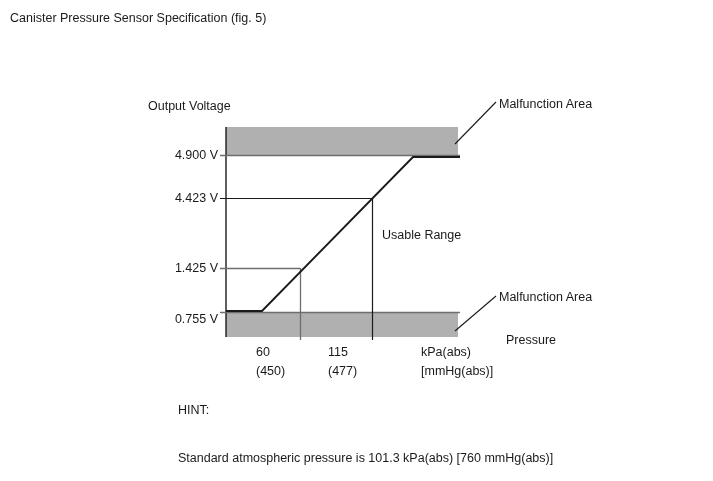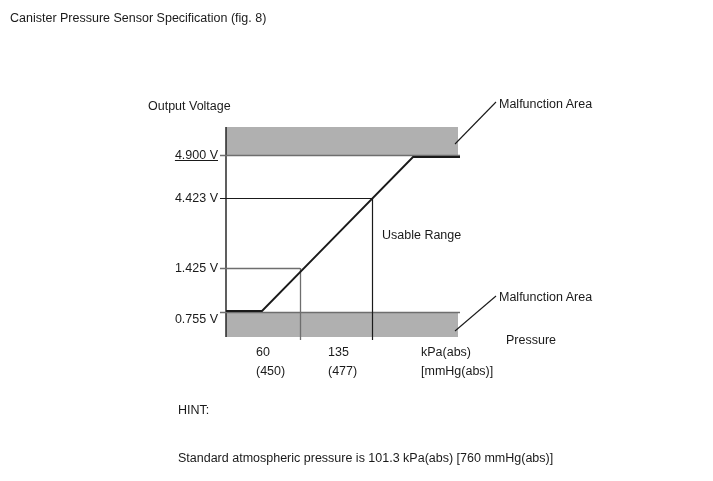--- a/index.html
+++ b/index.html
@@ -82,25 +82,25 @@
   }
   #chart-svg {
     position: absolute;
     left: 0;
     top: 0;
   }
 </style>
 </head>
 <body>
 
-<div class="doc-title">Canister Pressure Sensor Specification (fig. 8)</div>
+<div class="doc-title">Canister Pressure Sensor Specification (fig. 5)</div>
 
 <div class="y-axis-title">Output Voltage</div>
 
-<div class="y-tick-label" style="left:132px; top:148px;text-decoration:underline;">4.900 V</div>
+<div class="y-tick-label" style="left:132px; top:148px;">4.900 V</div>
 <div class="y-tick-label" style="left:132px; top:191px;">4.423 V</div>
 <div class="y-tick-label" style="left:132px; top:261px;">1.425 V</div>
 <div class="y-tick-label" style="left:132px; top:312px;">0.755 V</div>
 
 <svg id="chart-svg" width="713" height="481">
 
   <rect x="226" y="127" width="232" height="28" fill="#b0b0b0"></rect>
 
   <rect x="226" y="313" width="232" height="24" fill="#b0b0b0"></rect>
 
@@ -121,21 +121,21 @@
   <polyline points="226,311 262,311 413,157 460,157" fill="none" stroke="#1a1a1a" stroke-width="1.9" stroke-linejoin="miter"></polyline>
 
   <line x1="455" y1="144" x2="496" y2="102" stroke="#1a1a1a" stroke-width="1.1"></line>
 
   <line x1="455" y1="331" x2="496" y2="296" stroke="#1a1a1a" stroke-width="1.1"></line>
 </svg>
 
 <div class="x-tick-label" style="left:256px; top:345px;">60</div>
 <div class="x-tick-label" style="left:256px; top:364px;">(450)</div>
 
-<div class="x-tick-label" style="left:328px; top:345px;">135</div>
+<div class="x-tick-label" style="left:328px; top:345px;">115</div>
 <div class="x-tick-label" style="left:328px; top:364px;">(477)</div>
 
 <div class="x-unit-label" style="left:421px; top:345px;">kPa(abs)</div>
 <div class="x-unit-label" style="left:421px; top:364px;">[mmHg(abs)]</div>
 
 <div class="axis-name" style="left:506px; top:333px;">Pressure</div>
 
 <div class="callout-label" style="left:499px; top:97px;">Malfunction Area</div>
 
 <div class="callout-label" style="left:499px; top:290px;">Malfunction Area</div>

